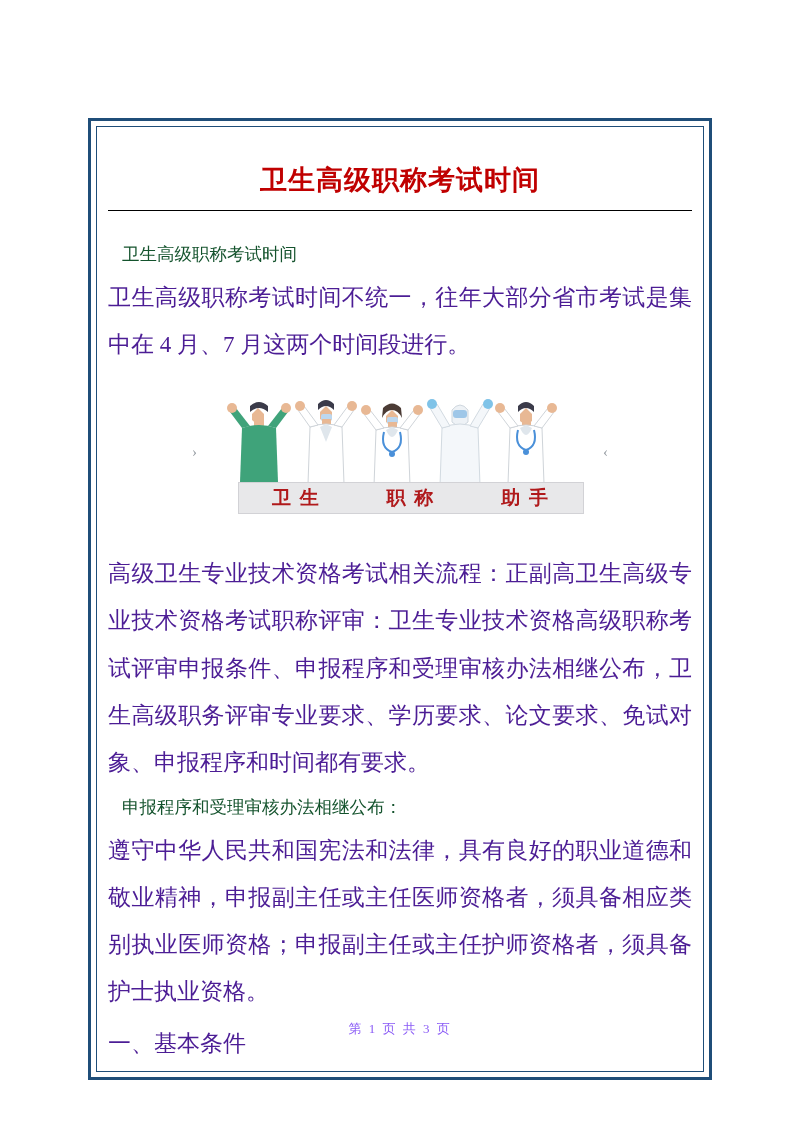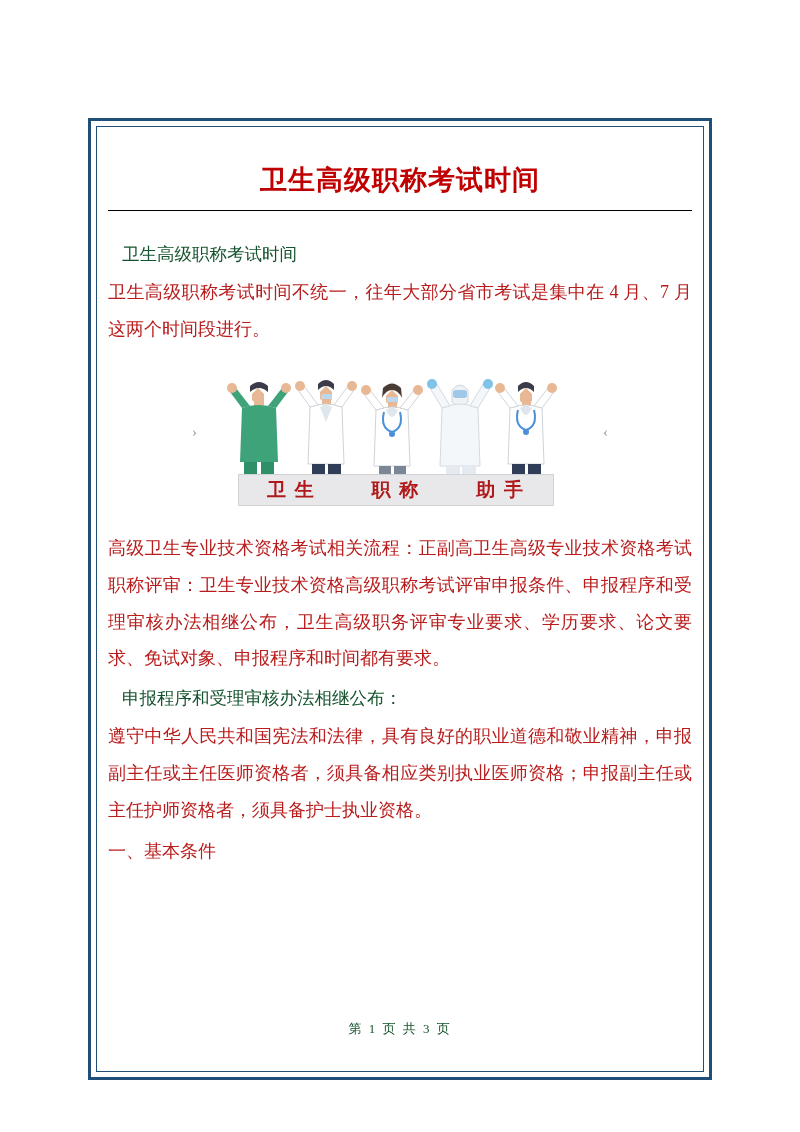--- a/index.html
+++ b/index.html
@@ -64,22 +64,22 @@
     margin: 0 0 26px 0;
     width: 100%;
   }
   .heading-red {
     color: #14532d;
     font-size: 17.5px;
     line-height: 2.0;
     margin: 0 0 2px 14px;
   }
   p.body-text {
-    color: #b91c1c;
-    font-size: 18px;
+    color: #4c1d95;
+    font-size: 23px;
     line-height: 2.05;
     margin: 0 0 4px 0;
     text-align: justify;
   }
   .figure {
     position: relative;
     width: 100%;
     height: 150px;
     margin: 18px 0 14px 0;
   }
@@ -88,30 +88,29 @@
     left: 50%;
     transform: translateX(-50%);
     top: 0;
     width: 360px;
     height: 150px;
   }
   .banner {
     position: absolute;
     left: 18px;
     top: 96px;
-    width: 316px;
+    width: 346px;
     height: 32px;
     background: #e8e8ea;
     border: 1px solid #d2d2d6;
     box-sizing: border-box;
     display: flex;
     align-items: center;
     justify-content: space-around;
     letter-spacing: 2px;
-    margin-top: 12px;
   }
   .banner span {
     color: #b0191b;
     font-weight: bold;
     font-size: 19px;
     font-family: "Liberation Serif", "DejaVu Serif", serif;
   }
   .arrow-left, .arrow-right {
     position: absolute;
     top: 58px;
@@ -119,21 +118,21 @@
     font-size: 15px;
   }
   .arrow-left { left: -28px; }
   .arrow-right { right: -28px; }
   .footer {
     position: absolute;
     left: 0;
     right: 0;
     bottom: 22px;
     text-align: center;
-    color: #14532d;
+    color: #8b5cf6;
     font-size: 13px;
     letter-spacing: 2px;
   }
 </style>
 </head>
 <body>
 
 <div class="page">
 
   <div class="frame-outer"></div>

